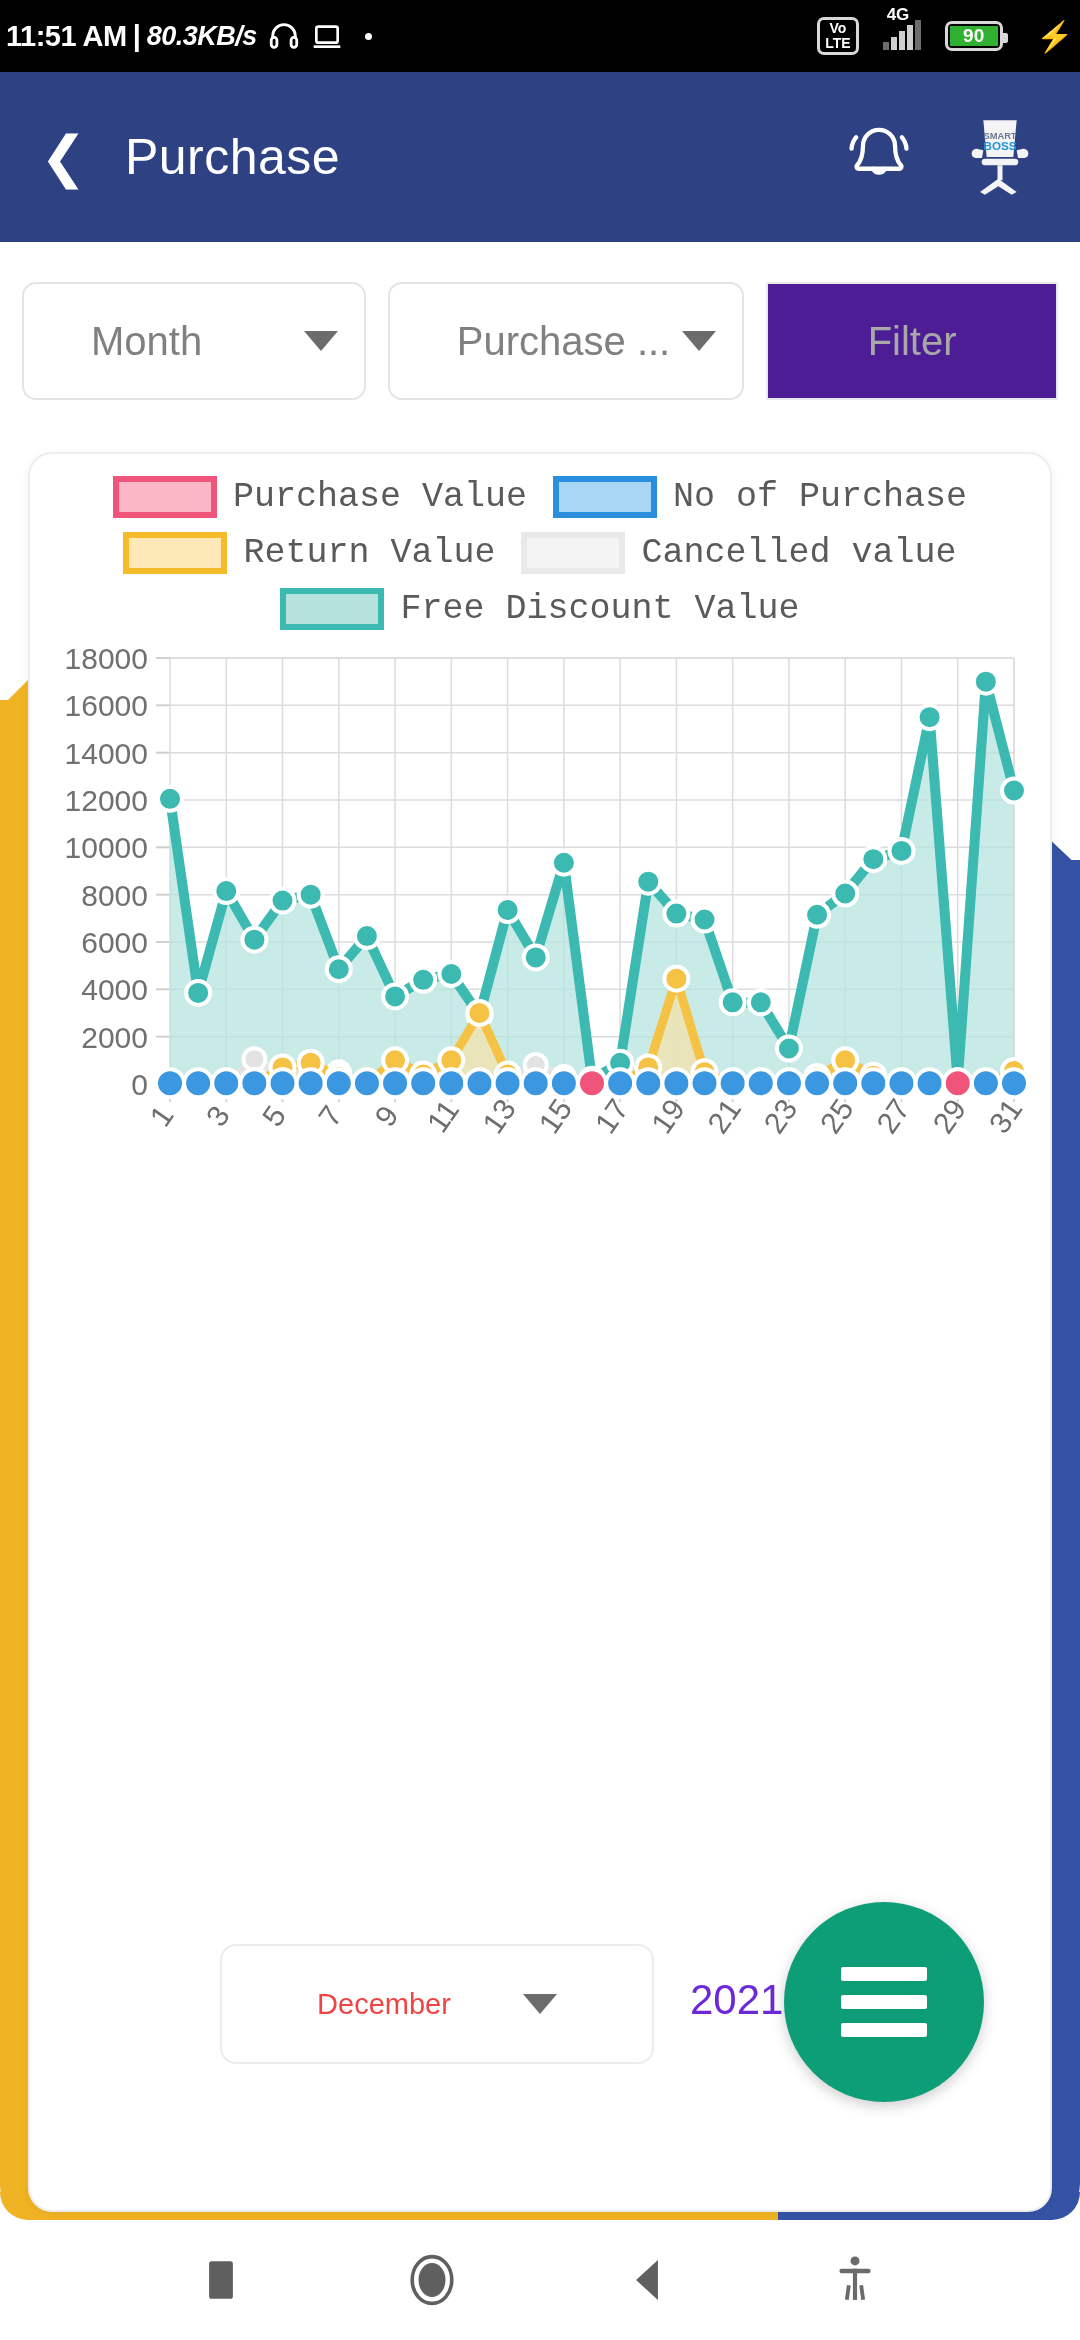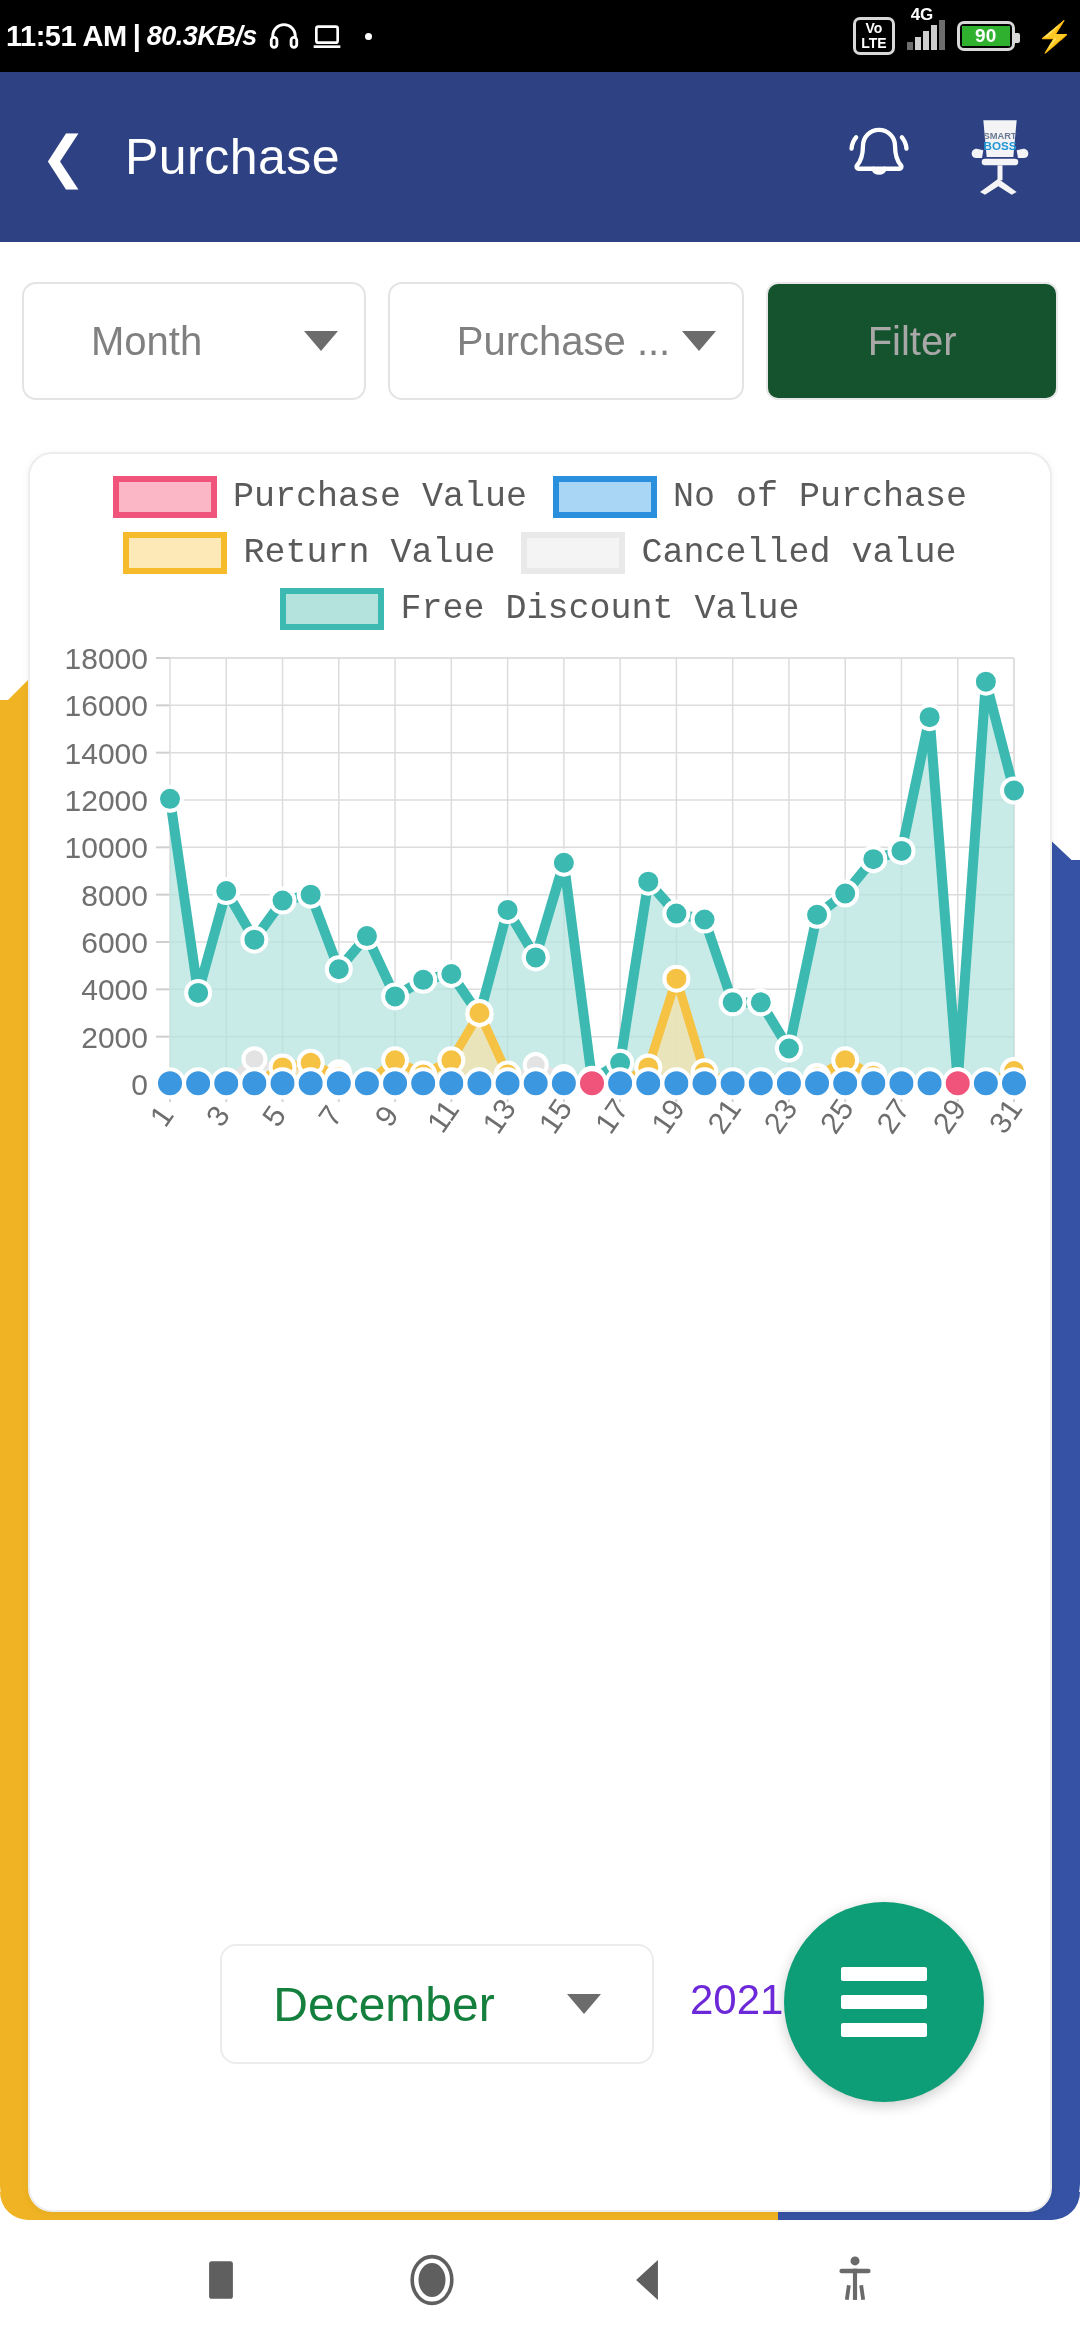--- a/index.html
+++ b/index.html
@@ -17,21 +17,21 @@
     background: #000000; color: #ffffff;
     display: flex; align-items: center; justify-content: space-between;
     padding: 0 6px;
   }
   .sb-left { display: flex; align-items: center; gap: 6px; }
   .sb-time { font-size: 29px; font-weight: bold; letter-spacing: -0.5px; }
   .sb-sep { font-size: 29px; font-weight: bold; }
   .sb-net { font-size: 27px; font-weight: bold; font-style: italic; letter-spacing: -0.5px; }
   .sb-ico { display: inline-flex; align-items: center; margin-left: 4px; }
   .sb-dot { width: 7px; height: 7px; border-radius: 50%; background: #fff; margin-left: 16px; }
-  .sb-right { display: flex; align-items: center; gap: 12px; }
+  .sb-right { display: flex; align-items: center; gap: 24px; }
   .volte {
     border: 3px solid #d8d8d8; border-radius: 7px; padding: 1px 5px;
     font-size: 14px; font-weight: bold; line-height: 15px; text-align: center; color: #fff;
   }
   .net4g { position: relative; display: flex; align-items: flex-end; gap: 3px; }
   .net4g .lbl { position: absolute; top: -17px; left: 4px; font-size: 17px; font-weight: bold; }
   .bars { display: flex; align-items: flex-end; gap: 2px; height: 28px; }
   .bars i { display: block; width: 6px; background: #cfcfcf; }
   .bars i.b1 { height: 8px; background: #6d6d6d; }
   .bars i.b2 { height: 13px; }
@@ -92,21 +92,21 @@
     display:flex; gap: 22px; padding: 0 22px; z-index: 4;
   }
   .dropdown {
     flex: 1; background:#fff; border:2px solid #e4e4e4; border-radius:14px;
     display:flex; align-items:center; justify-content:space-between;
     padding: 0 26px; height: 118px; cursor:pointer;
   }
   .dropdown .dd-text { font-size: 40px; color:#808080; white-space: nowrap; overflow:hidden;margin-left:41px; }
   .caret { width:0;height:0;border-left:17px solid transparent;border-right:17px solid transparent;border-top:20px solid #6c6c6c; margin-left: 12px; flex-shrink:0; }
   .filter-btn {
-    flex: 1; background:#14532d; border:2px solid #e8e8e8; border-radius:12px;
+    flex: 1; background:#4c1d95; border:2px solid #e8e8e8; border-radius:2px;
     display:flex; align-items:center; justify-content:center; height:118px; cursor:pointer;
   }
   .filter-btn span { font-size:40px; color:#a8a8a8; }
 
   
   .card {
     position:absolute; top:452px; left:28px; width:1024px; height:1760px;
     background:#fff; border:2px solid #ededed; border-radius:24px;
     box-shadow: 0 2px 10px rgba(0,0,0,.05); z-index: 3; overflow:hidden;
   }
@@ -122,21 +122,21 @@
   .chart-wrap { position: relative; width: 1024px; height: 560px; margin-top: 6px; }
   .chart-svg { display:block; }
 
   
   .monthpicker {
     position:absolute; left: 190px; top: 1490px;
     width: 434px; height: 120px; background:#fff;
     border:2px solid #ececec; border-radius:16px;
     display:flex; align-items:center; justify-content:center; gap: 60px; cursor:pointer;
   }
-  .monthpicker .mp-text { font-size: 48px; color:#15803d; }
+  .monthpicker .mp-text { font-size: 29px; color:#ef4444; }
   .year-label { position:absolute; left: 660px; top: 1522px; font-size: 42px; color:#6d28d9; }
   .fab {
     position:absolute; left: 754px; top: 1448px; width: 200px; height: 200px;
     border-radius: 50%; background:#0d9e77; display:flex; align-items:center;
     justify-content:center; flex-direction:column; gap: 14px; cursor:pointer;
     box-shadow: 0 4px 14px rgba(0,0,0,.2);
   }
   .fab i { display:block; width: 86px; height: 14px; background:#fff; border-radius:2px; }
 
   

